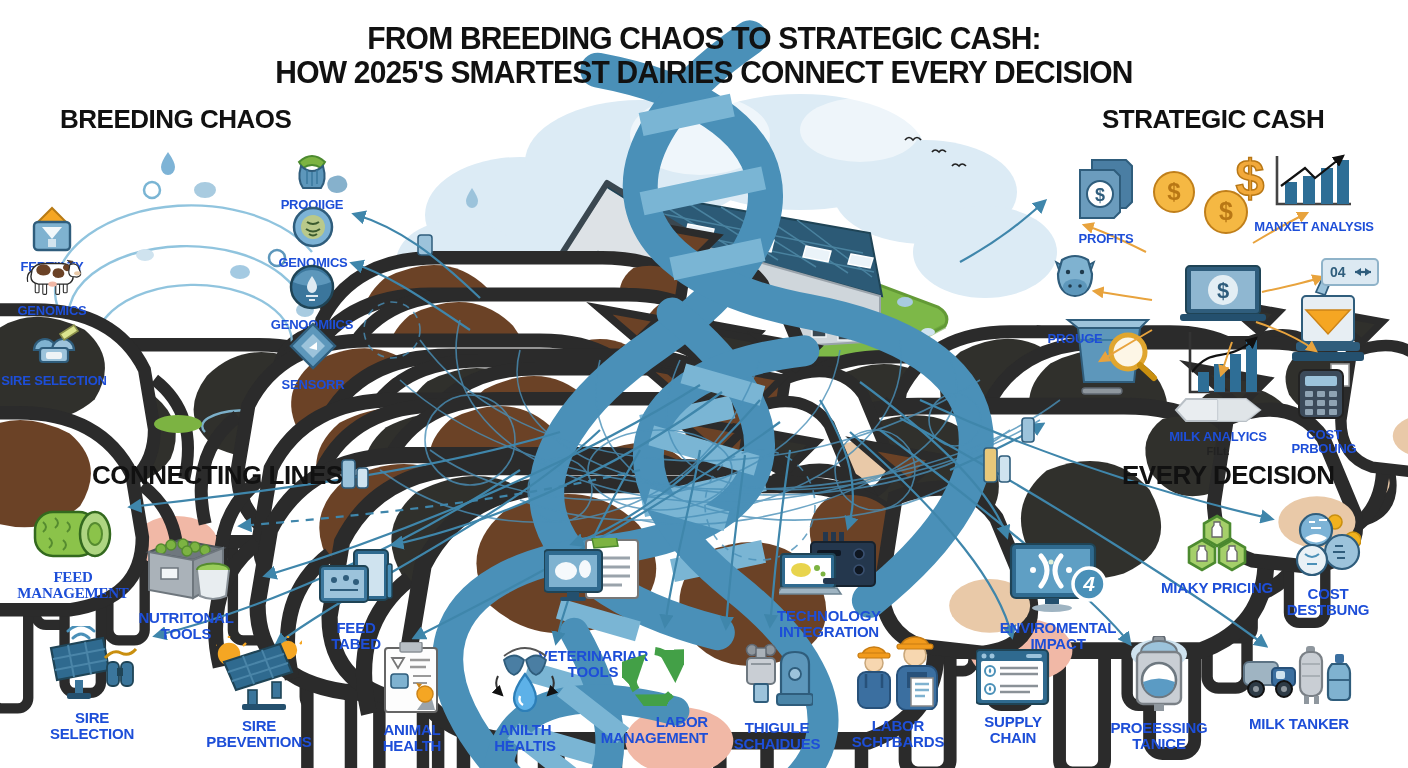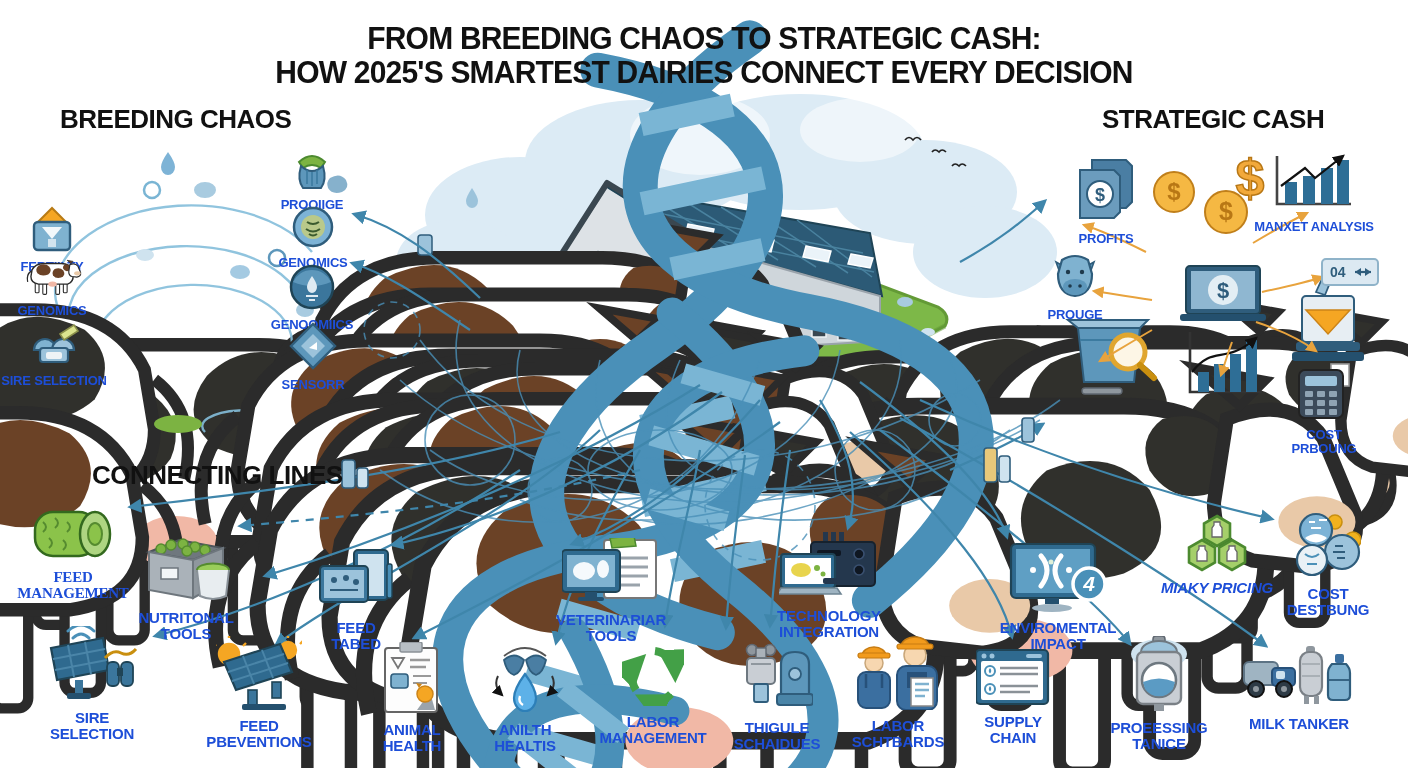--- a/index.html
+++ b/index.html
@@ -349,20 +349,21 @@
 </svg>
 
 <div class="title">
   <div>FROM BREEDING CHAOS TO STRATEGIC CASH:</div>
   <div>HOW 2025'S SMARTEST DAIRIES CONNECT EVERY DECISION</div>
 </div>
 
 <div class="sec" style="left:60px;top:104px;">BREEDING CHAOS</div>
 <div class="sec" style="left:1102px;top:104px;">STRATEGIC CASH</div>
 <div class="sec" style="left:92px;top:460px;">CONNECTING LINES</div>
+<div class="sec" style="left:1122px;top:460px;">EVERY DECISION</div>
 
 <div class="node small" style="left:8px;top:206px;width:88px;">
   <svg width="48" height="46" viewBox="0 0 48 46">
     <path d="M10 16 L24 2 L38 16z" fill="#f5a623" stroke="#b87b15" stroke-width="2"></path>
     <rect x="6" y="16" width="36" height="28" rx="4" fill="#7fb2d0" stroke="#2f5d7c" stroke-width="2.4"></rect>
     <path d="M14 21 L34 21 L24 33z" fill="#ffffff" opacity="0.9"></path>
     <path d="M20 33 h8 v8 h-8z" fill="#e8f0f5" opacity="0.8"></path>
   </svg>
   <div class="lbl">FERTIILTY</div>
 </div>
@@ -437,21 +438,21 @@
     <path d="M6 4 V52 H80" stroke="#444" stroke-width="2.6" fill="none"></path>
     <rect x="14" y="30" width="12" height="22" fill="#2e6e96"></rect>
         <rect x="32" y="24" width="12" height="28" fill="#2e6e96"></rect>
     <rect x="50" y="16" width="12" height="36" fill="#2e6e96"></rect>
         <rect x="66" y="8" width="12" height="44" fill="#2e6e96"></rect>
     <path d="M10 34 L34 16 L44 26 L72 4" stroke="#111" stroke-width="2.2" fill="none" marker-end="url(#mD)"></path>
   </svg>
   <div class="lbl">MANXET ANALYSIS</div>
 </div>
 
-<div class="node small" style="left:1040px;top:252px;width:70px;">
+<div class="node small" style="left:1040px;top:252px;width:70px;gap:24px;">
   <svg width="46" height="48" viewBox="0 0 46 48">
     <path d="M4 10 L15 16 L8 21z" fill="#5d97bb" stroke="#2f5d7c" stroke-width="1.6"></path>
     <path d="M42 10 L31 16 L38 21z" fill="#5d97bb" stroke="#2f5d7c" stroke-width="1.6"></path>
     <path d="M10 8 Q23 0 36 8 L40 22 Q40 42 23 44 Q6 42 6 22z" fill="#7fb2d0" stroke="#2f5d7c" stroke-width="2.2"></path>
     <ellipse cx="23" cy="35" rx="12" ry="8" fill="#5d97bb"></ellipse>
     <circle cx="18" cy="34" r="1.8" fill="#1f3a4c"></circle>
         <circle cx="28" cy="34" r="1.8" fill="#1f3a4c"></circle>
     <circle cx="16" cy="20" r="2.2" fill="#1f3a4c"></circle>
         <circle cx="30" cy="20" r="2.2" fill="#1f3a4c"></circle>
   </svg>
@@ -461,20 +462,29 @@
 <div class="node small" style="left:1318px;top:258px;width:64px;">
   <svg width="58" height="28" viewBox="0 0 58 28">
     <rect x="1" y="1" width="56" height="26" rx="4" fill="#dce9f2" stroke="#8fb3c9" stroke-width="2"></rect>
     <text x="9" y="19" font-size="14" font-weight="bold" fill="#2f5d7c">04</text>
     <path d="M34 14 H50" stroke="#2f5d7c" stroke-width="2.2" fill="none"></path>
     <path d="M34 14 l6 -4 v8 z M50 14 l-6 -4 v8 z" fill="#2f5d7c"></path>
   </svg>
 </div>
 
 
+<div class="node small nw" style="left:1164px;top:398px;width:108px;">
+  <svg width="88" height="24" viewBox="0 0 88 24">
+    <path d="M12 1 H72 L86 12 L72 23 H12 L2 12 Z" fill="#e9edf0" stroke="#b9c0c6" stroke-width="2"></path>
+    <path d="M44 1 V23" stroke="#c9cfd5" stroke-width="2"></path>
+    <path d="M44 1 H72 L86 12 L72 23 H44 Z" fill="#dde2e6" opacity="0.8"></path>
+  </svg>
+  <div class="lbl">MILK ANALYICS</div>
+  <div class="sub">FILt.</div>
+</div>
 
 <div class="node small" style="left:1282px;top:362px;width:84px;">
   <svg width="54" height="58" viewBox="0 0 54 58">
     <rect x="34" y="2" width="18" height="22" fill="#ffffff" stroke="#999999" stroke-width="1.6"></rect>
     <rect x="2" y="8" width="44" height="48" rx="6" fill="#3b4a5a" stroke="#222" stroke-width="2"></rect>
     <rect x="8" y="14" width="32" height="10" rx="2" fill="#9cc3db"></rect>
     <g fill="#8fa3b3">
       <rect x="8" y="29" width="8" height="6" rx="1"></rect>
           <rect x="20" y="29" width="8" height="6" rx="1"></rect>
           <rect x="32" y="29" width="8" height="6" rx="1"></rect>
@@ -527,21 +537,21 @@
     <rect x="6" y="22" width="40" height="28" fill="#9cc3db"></rect>
     <circle cx="16" cy="32" r="3" fill="#2f5d7c"></circle>
         <circle cx="28" cy="30" r="3" fill="#2f5d7c"></circle>
         <circle cx="38" cy="34" r="3" fill="#2f5d7c"></circle>
     <path d="M12 42 h28" stroke="#2f5d7c" stroke-width="2"></path>
     <rect x="69" y="16" width="5" height="34" rx="2" fill="#4a90b8" stroke="#1f4456" stroke-width="1.4"></rect>
   </svg>
   <div class="lbl">FEED TABED</div>
 </div>
 
-<div class="node" style="left:546px;top:538px;width:130px;">
+<div class="node" style="left:528px;top:538px;width:130px;gap:36px;">
   <svg width="98" height="66" viewBox="0 0 98 66">
     <rect x="42" y="2" width="52" height="58" rx="3" fill="#ffffff" stroke="#777" stroke-width="2"></rect>
     <path d="M48 0 L72 -2 L74 8 L50 10 Z" fill="#7cb342" stroke="#4c8a2f" stroke-width="1.5"></path>
     <g stroke="#9aa3ab" stroke-width="3">
           <path d="M52 20 h34 M52 29 h34 M52 38 h34 M52 47 h26"></path>
         </g>
     <rect x="0" y="12" width="58" height="42" rx="4" fill="#2f6a8f" stroke="#1f4456" stroke-width="2"></rect>
     <rect x="5" y="17" width="48" height="32" fill="#7fb2d0"></rect>
     <ellipse cx="22" cy="33" rx="11" ry="9" fill="#ffffff" opacity="0.92"></ellipse>
     <ellipse cx="41" cy="31" rx="6" ry="9" fill="#ffffff" opacity="0.92"></ellipse>
@@ -581,21 +591,21 @@
         <circle cx="62" cy="28" r="3" fill="#ffffff"></circle>
         <circle cx="44" cy="20" r="2.5" fill="#dff0d8"></circle>
     <rect x="38" y="56" width="14" height="6" fill="#24506e"></rect>
         <ellipse cx="45" cy="66" rx="20" ry="4" fill="#9fb4c2"></ellipse>
     <circle cx="82" cy="42" r="16" fill="#4a90b8" stroke="#ffffff" stroke-width="3.5"></circle>
     <text x="82" y="49" text-anchor="middle" font-size="21" font-weight="bold" fill="#ffffff" font-style="italic">4</text>
   </svg>
   <div class="lbl">ENVIROMENTAL IMPACT</div>
 </div>
 
-<div class="node nw" style="left:1172px;top:514px;width:90px;font-style:italic;">
+<div class="node nw" style="left:1172px;top:514px;width:90px;">
   <svg width="62" height="58" viewBox="0 0 62 58">
     <g stroke="#4c8a2f" stroke-width="2.6" fill="#a5cf6a">
       <path d="M31 2 L44 9.5 L44 24.5 L31 32 L18 24.5 L18 9.5 Z"></path>
       <path d="M16 26 L29 33.5 L29 48.5 L16 56 L3 48.5 L3 33.5 Z"></path>
       <path d="M46 26 L59 33.5 L59 48.5 L46 56 L33 48.5 L33 33.5 Z"></path>
     </g>
     <g fill="#ffffff" stroke="#666" stroke-width="1.3">
       <path d="M28 8 h6 v3 l2 3 v9 h-10 v-9 l2 -3z"></path>
       <path d="M13 32 h6 v3 l2 3 v9 h-10 v-9 l2 -3z"></path>
       <path d="M43 32 h6 v3 l2 3 v9 h-10 v-9 l2 -3z"></path>
@@ -641,21 +651,21 @@
       <circle cx="13" cy="18" r="10" fill="#f5a623"></circle>
           <circle cx="72" cy="14" r="8" fill="#f5a623"></circle>
       <path d="M13 2 v-4 M0 10 l-3 -3 M27 10 l3 -3 M72 2 v-4 M84 8 l3 -3" fill="none"></path>
     </g>
     <path d="M8 26 L64 8 L76 36 L20 54 Z" fill="#2f6a8f" stroke="#1f4456" stroke-width="2.2"></path>
     <path d="M27 20 L38 48 M46 14 L57 42 M12 36 L68 18 M16 45 L72 27" stroke="#4a85a8" stroke-width="2"></path>
     <rect x="32" y="54" width="9" height="16" fill="#3b769c" stroke="#1f4456" stroke-width="1.6"></rect>
     <rect x="56" y="46" width="9" height="16" fill="#3b769c" stroke="#1f4456" stroke-width="1.6"></rect>
     <rect x="26" y="68" width="44" height="6" rx="2" fill="#24506e"></rect>
   </svg>
-  <div class="lbl">FEED PBEVENTIONS</div>
+  <div class="lbl">SIRE PBEVENTIONS</div>
 </div>
 
 <div class="node" style="left:372px;top:642px;width:80px;">
   <svg width="58" height="72" viewBox="0 0 58 72">
     <rect x="2" y="6" width="52" height="64" rx="3" fill="#fdfdfd" stroke="#666" stroke-width="2"></rect>
     <rect x="17" y="0" width="22" height="10" rx="2" fill="#b8bfc5" stroke="#8a9197" stroke-width="1.5"></rect>
     <path d="M9 16 L21 16 L15 26 Z" fill="none" stroke="#777" stroke-width="1.8"></path>
     <path d="M27 18 h20 M27 25 h16" stroke="#999" stroke-width="2.4"></path>
     <rect x="8" y="32" width="17" height="14" rx="3" fill="#7fb2d0" stroke="#2f5d7c" stroke-width="1.6"></rect>
     <path d="M30 34 h18 M30 41 h14" stroke="#999" stroke-width="2.2"></path>
@@ -672,21 +682,21 @@
     <path d="M12 16 q10 -9 20 0 q-3 13 -10 15 q-7 -2 -10 -15z" fill="#4a7ea3" stroke="#2f5d7c" stroke-width="1.8"></path>
     <path d="M34 16 q10 -9 20 0 q-3 13 -10 15 q-7 -2 -10 -15z" fill="#4a7ea3" stroke="#2f5d7c" stroke-width="1.8"></path>
     <path d="M33 30 q11 15 11 24 a11 13 0 1 1 -22 0 q0 -9 11 -24z" fill="#5db1e8" stroke="#2d7fb8" stroke-width="2.2"></path>
     <path d="M28 52 q-2 6 3 9" stroke="#ffffff" stroke-width="2.4" fill="none"></path>
     <path d="M6 32 q-5 10 4 19" stroke="#333" stroke-width="2" fill="none" marker-end="url(#mD)"></path>
     <path d="M60 32 q5 10 -4 19" stroke="#333" stroke-width="2" fill="none" marker-end="url(#mD)"></path>
   </svg>
   <div class="lbl">ANILTH HEALTIS</div>
 </div>
 
-<div class="node" style="left:598px;top:644px;width:110px;">
+<div class="node" style="left:598px;top:644px;width:110px;text-align:right;">
   <svg width="62" height="62" viewBox="0 0 62 62">
     <g stroke="#43a047" stroke-width="8" fill="none">
       <path d="M14 46 A23 23 0 0 1 17 17" marker-end="url(#mG)"></path>
       <path d="M33 7 A23 23 0 0 1 53 29" marker-end="url(#mG)"></path>
       <path d="M49 50 A23 23 0 0 1 22 55" marker-end="url(#mG)"></path>
     </g>
   </svg>
   <div class="lbl">LABOR MANAGEMENT</div>
 </div>
 

